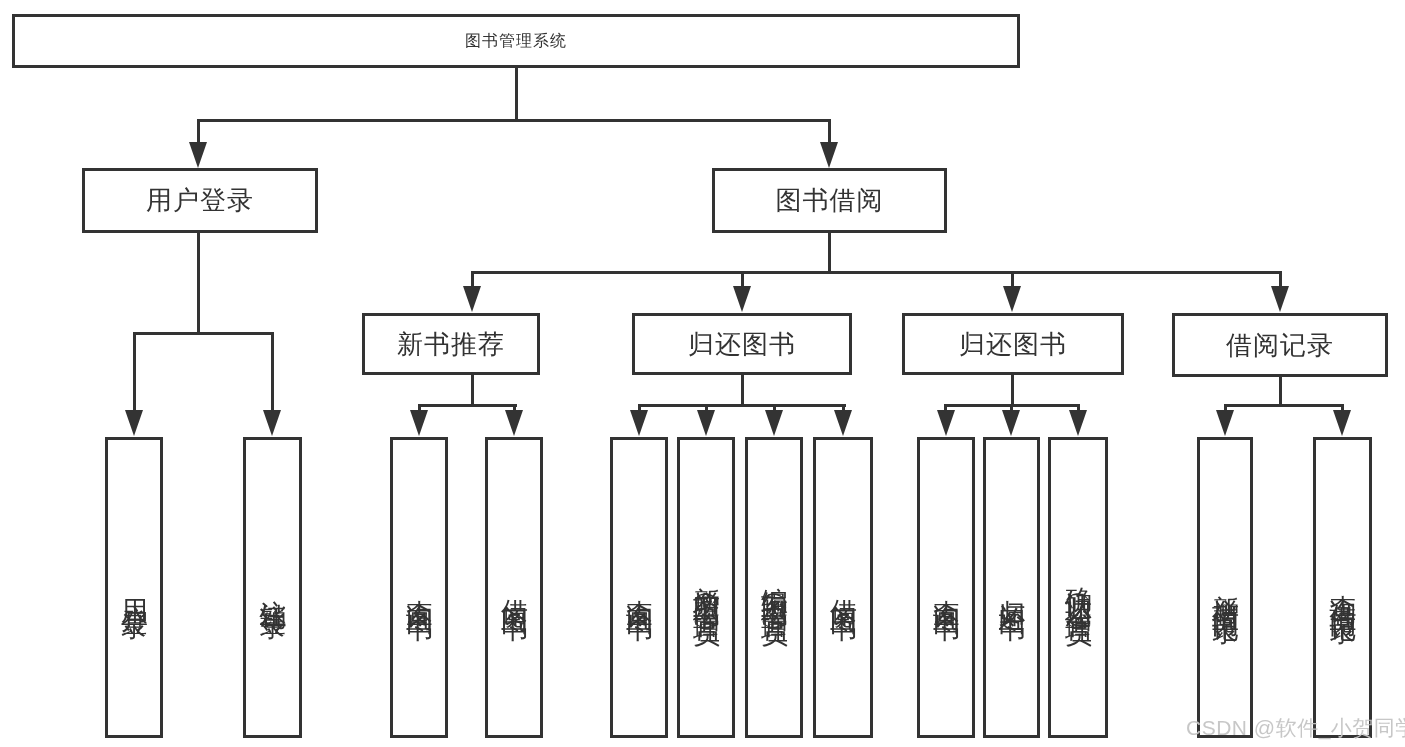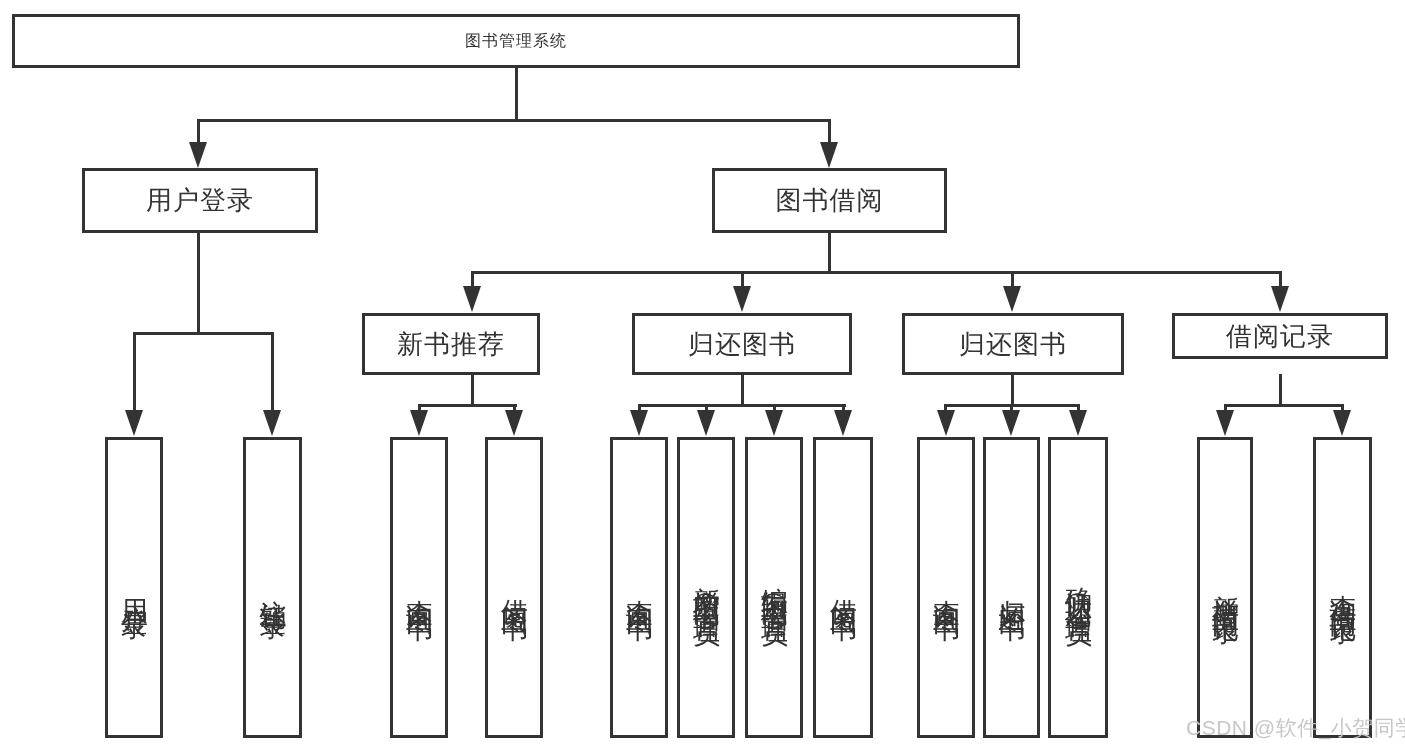--- a/index.html
+++ b/index.html
@@ -35,21 +35,21 @@
 <div id="canvas">
 
   <div class="box h" style="left:12px;top:14px;width:1008px;height:54px;">图书管理系统</div>
 
   <div class="box h lvl" style="left:82px;top:168px;width:236px;height:65px;">用户登录</div>
   <div class="box h lvl" style="left:712px;top:168px;width:235px;height:65px;">图书借阅</div>
 
   <div class="box h lvl" style="left:362px;top:313px;width:178px;height:62px;font-family:Liberation Mono, monospace;">新书推荐</div>
   <div class="box h lvl" style="left:632px;top:313px;width:220px;height:62px;">归还图书</div>
   <div class="box h lvl" style="left:902px;top:313px;width:222px;height:62px;">归还图书</div>
-  <div class="box h lvl" style="left:1172px;top:313px;width:216px;height:46px;">借阅记录</div>
+  <div class="box h lvl" style="left:1172px;top:313px;width:216px;height:64px;">借阅记录</div>
 
   <div class="box" style="left:105px;top:437px;width:58px;height:301px;">
     <span class="vtext">用户登录</span>
     </div>
   <div class="box" style="left:243px;top:437px;width:59px;height:301px;">
     <span class="vtext">注销登录</span>
     </div>
 
   <div class="box" style="left:390px;top:437px;width:58px;height:301px;">
     <span class="vtext">查询图书</span>

